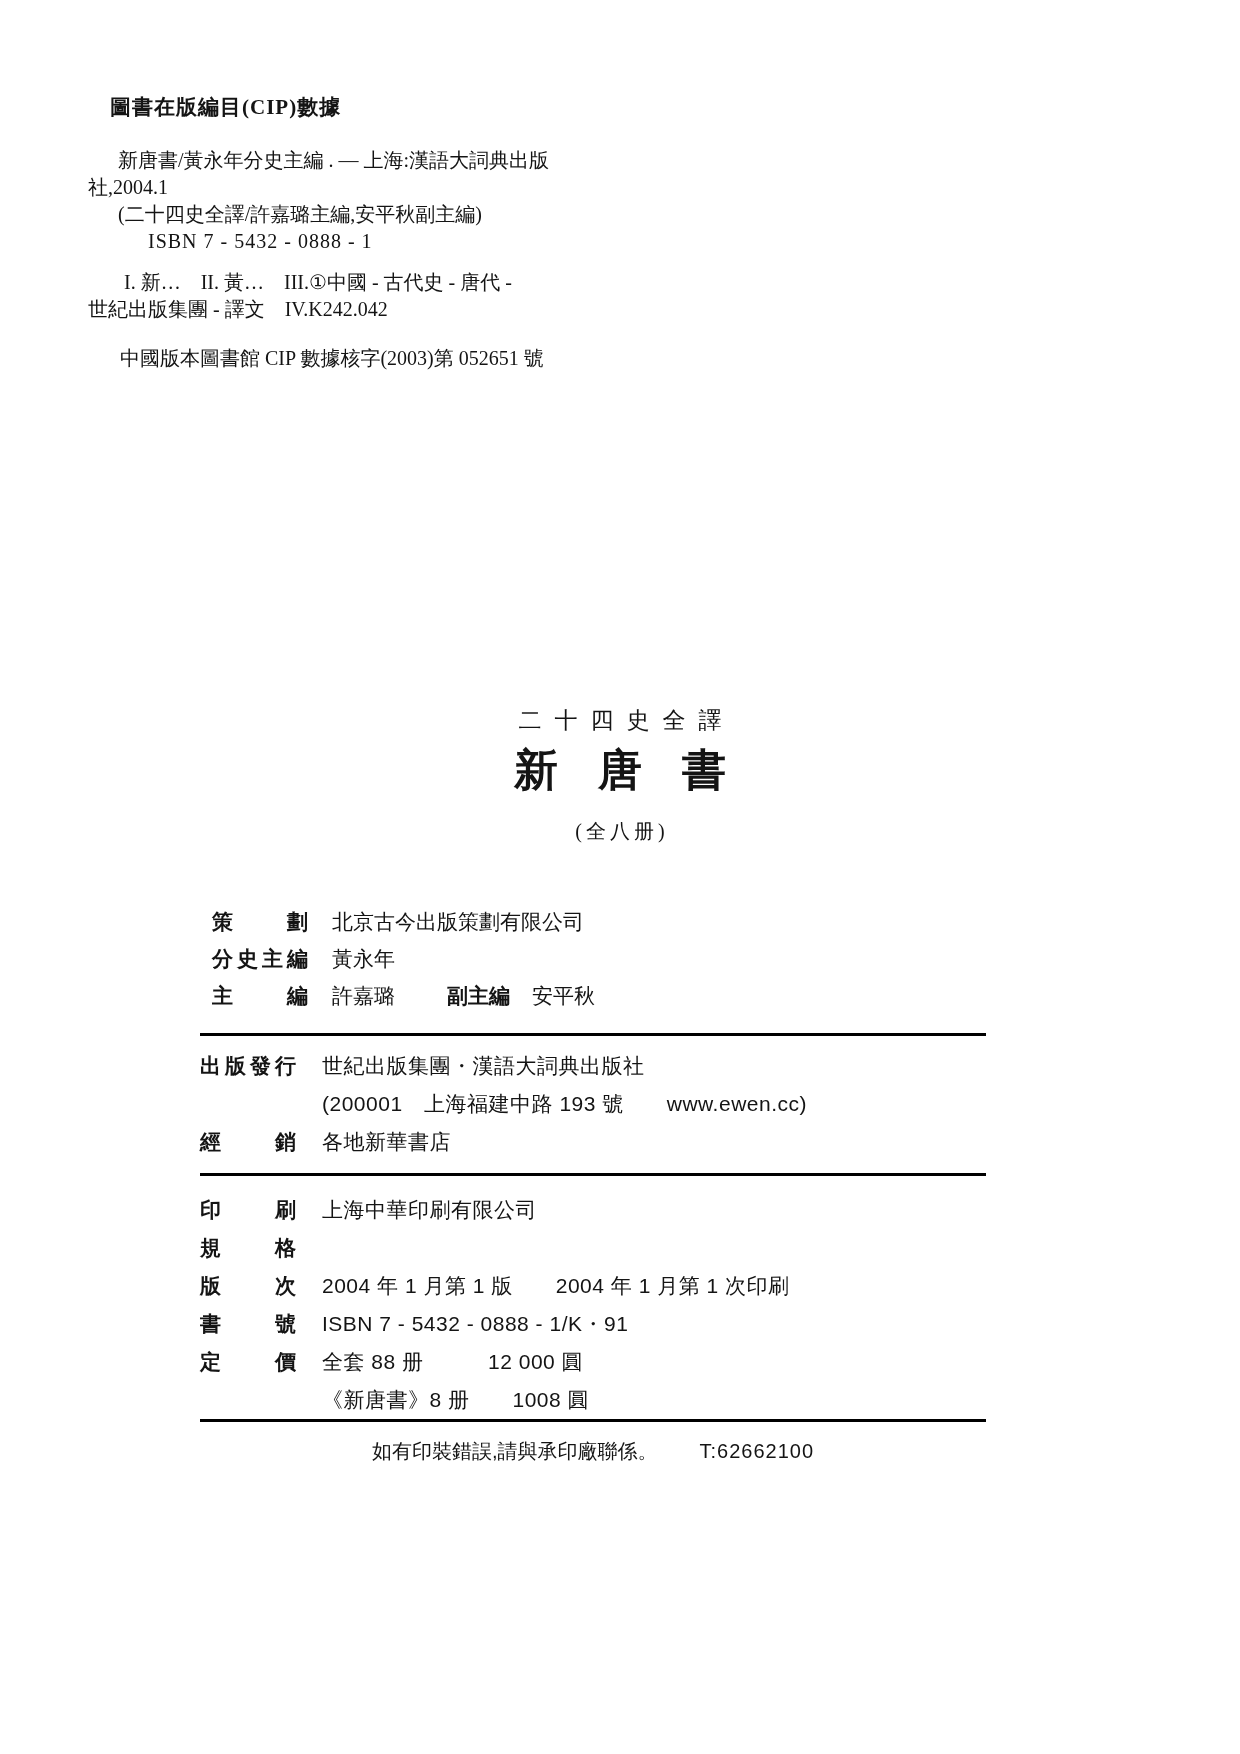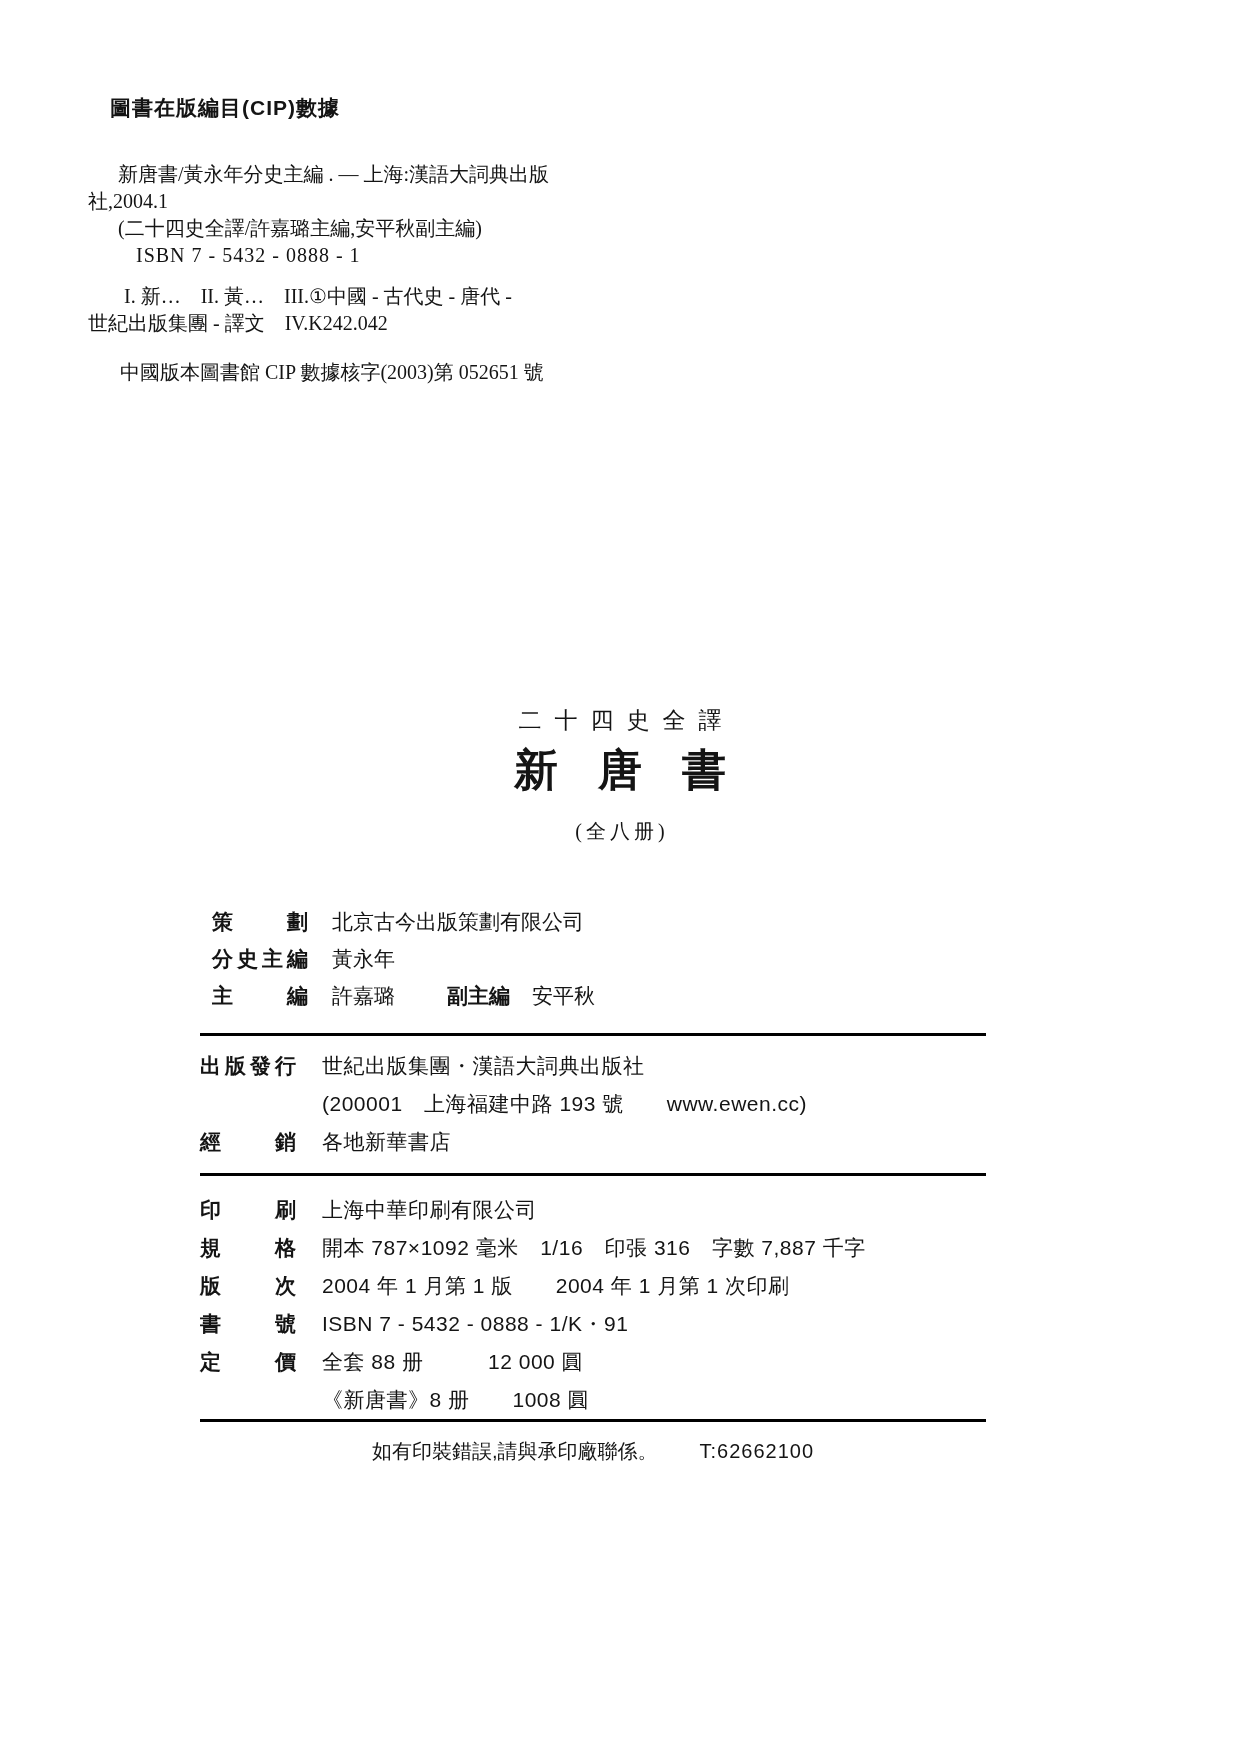--- a/index.html
+++ b/index.html
@@ -12,28 +12,28 @@
     font-family: "Liberation Serif", "DejaVu Serif", serif;
     overflow: hidden;
   }
 
   
   .cip {
     position: absolute; left: 88px; top: 94px; width: 590px;
     font-size: 20px; line-height: 27px;
   }
   .cip-heading {
-    font-family: Liberation Sans, sans-serif;
+    font-family: Liberation Serif, serif;
     font-weight: bold; font-size: 21px;
-    margin-left: 22px; margin-bottom: 40px;
+    margin-left: 22px; margin-bottom: 26px;
     letter-spacing: 1px;
   }
   .cip-indent1 { text-indent: 30px; }
   .cip-indent2 { margin-left: 30px; }
-  .cip-isbn { margin-left: 48px; letter-spacing: 1px; }
+  .cip-isbn { margin-left: 60px; letter-spacing: 1px; }
   .cip-gap { height: 14px; }
   .cip-class1 { text-indent: 36px; }
   .cip-record { margin-left: 32px; margin-top: 22px; }
 
   
   .title-block {
     position: absolute; left: 0; top: 708px; width: 100%;
     text-align: center;
   }
   .series-title {
@@ -153,21 +153,20 @@
 
     <div class="rule"></div>
 
     <div class="csection2">
       <div class="crow">
         <span class="clabel">印刷</span>
         <span class="cvalue">上海中華印刷有限公司</span>
       </div>
       <div class="crow">
         <span class="clabel">規格</span>
-        <span class="cvalue">開本 787×1092 毫米　1/16　印張 316　字數 7,887 千字</span>
       </div>
       <div class="crow">
         <span class="clabel">版次</span>
         <span class="cvalue">2004 年 1 月第 1 版　　2004 年 1 月第 1 次印刷</span>
       </div>
       <div class="crow">
         <span class="clabel">書號</span>
         <span class="cvalue">ISBN 7 - 5432 - 0888 - 1/K・91</span>
       </div>
       <div class="crow">

